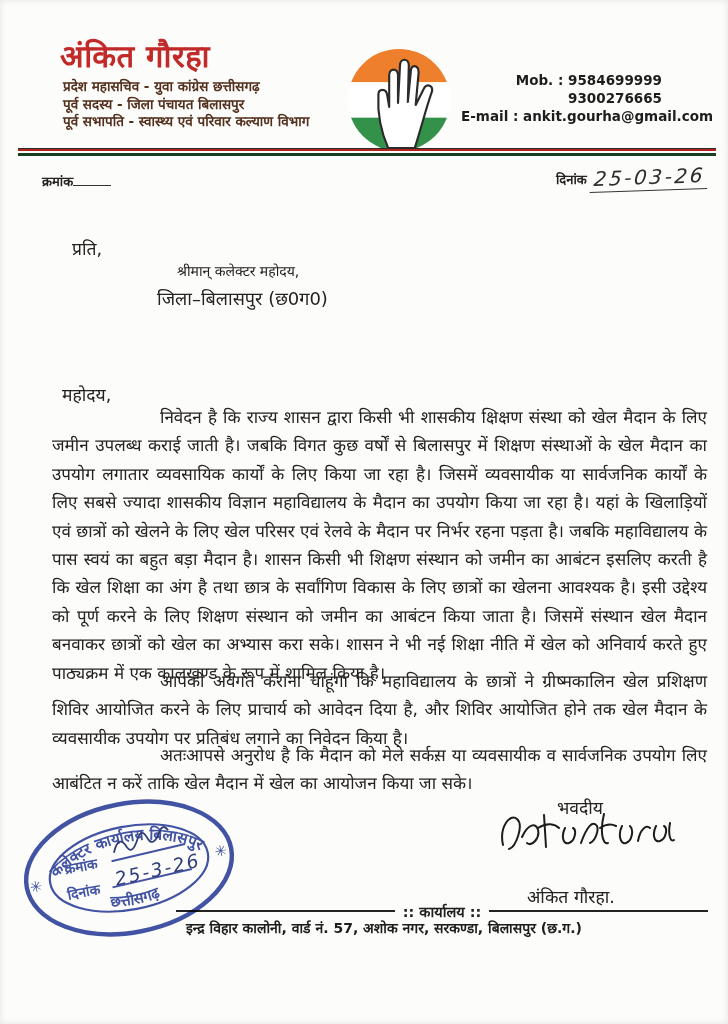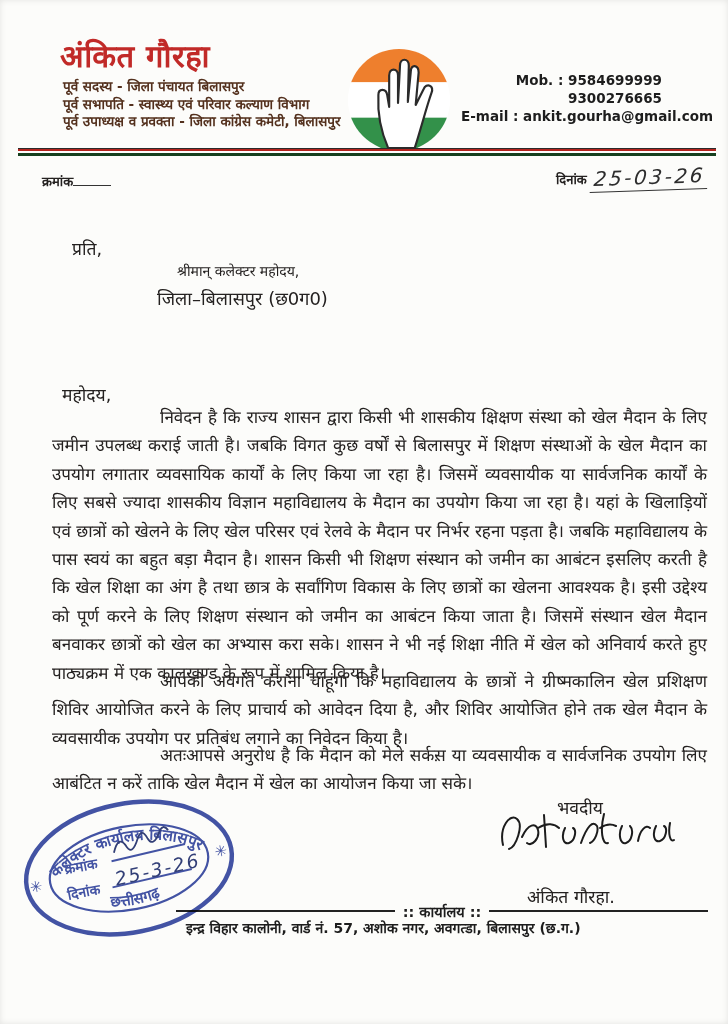--- a/index.html
+++ b/index.html
@@ -64,23 +64,23 @@
   .office{flex:none;padding:0 8px;font-size:14.5px;font-weight:bold;color:#1d1d1d;}
   .address{left:186px;top:918px;font-size:14px;font-weight:bold;color:#1d1d1d;}
 </style>
 </head>
 <body>
 
 <div class="page">
 
   <div class="abs lh-name">अंकित गौरहा</div>
   <div class="abs lh-titles">
+    <div>प्रदेश महासचिव - युवा कांग्रेस छत्तीसगढ़</div>
     <div>पूर्व सदस्य - जिला पंचायत बिलासपुर</div>
     <div>पूर्व सभापति - स्वास्थ्य एवं परिवार कल्याण विभाग</div>
-    <div>पूर्व उपाध्यक्ष व प्रवक्ता - जिला कांग्रेस कमेटी, बिलासपुर</div>
   </div>
 
   <svg class="abs logo" viewBox="0 0 110 110" aria-hidden="true">
     <defs>
         <clipPath id="cg">
           <circle cx="55" cy="55" r="52"></circle>
         </clipPath>
       </defs>
     <g clip-path="url(#cg)">
       <rect x="0" y="0" width="110" height="37" fill="#ee7f2d"></rect>
@@ -148,15 +148,15 @@
     <text x="44" y="90" font-size="14" font-weight="bold" fill="#3547a0" font-family="DejaVu Sans, sans-serif">दिनांक</text>
     <line x1="90" y1="86" x2="172" y2="83" stroke="#3547a0" stroke-width="2"></line>
     <text x="94" y="84" font-size="19" font-style="italic" letter-spacing="2" fill="#22306f" transform="rotate(-2 130 80)">25-3-26</text>
   </svg>
 
   <div class="abs footer-rule">
     <div class="frl"></div>
     <div class="office">:: कार्यालय ::</div>
     <div class="frl"></div>
   </div>
-  <div class="abs address">इन्द्र विहार कालोनी, वार्ड नं. 57, अशोक नगर, अवगत्डा, बिलासपुर (छ.ग.)</div>
+  <div class="abs address">इन्द्र विहार कालोनी, वार्ड नं. 57, अशोक नगर, सरकण्डा, बिलासपुर (छ.ग.)</div>
 
 </div>
 
 </body></html>

